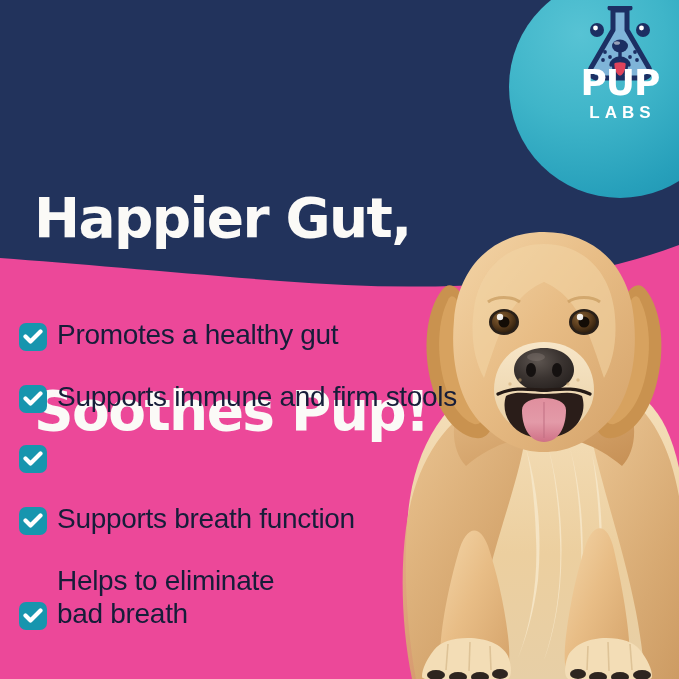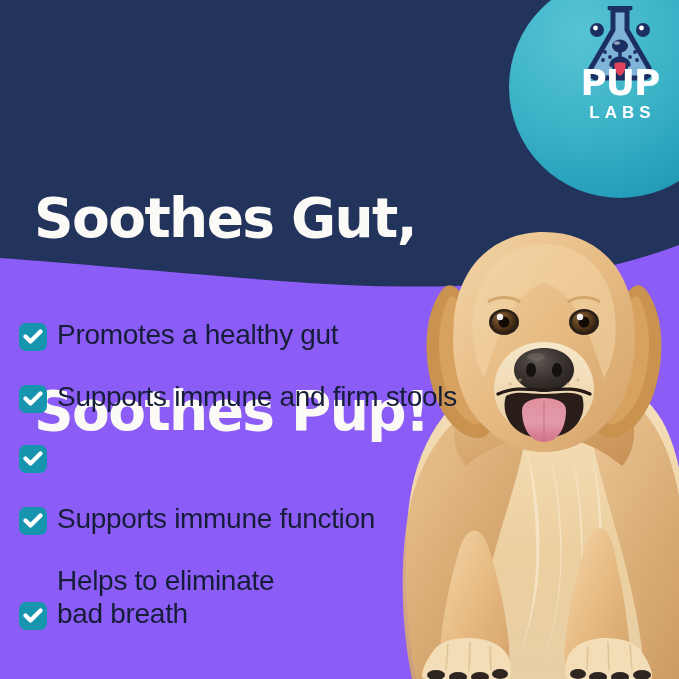--- a/index.html
+++ b/index.html
@@ -4,21 +4,21 @@
 <style>
   * { margin:0; padding:0; box-sizing:border-box; }
   html, body {
     width:679px; height:679px;
     font-family:"Liberation Sans", sans-serif;
     overflow:hidden;
   }
   #ad-card {
     position:relative;
     width:679px; height:679px;
-    background:#8b5cf6;
+    background:#ec4899;
     overflow:hidden;
   }
 
   
   #header-panel {
     position:absolute; left:0; top:0;
     width:679px; height:300px;
     z-index:2;
     pointer-events:none;
   }
@@ -294,21 +294,21 @@
               <circle cx="60" cy="54" r="1.9"></circle>
           </g>
         </svg>
       </span>
       <span id="pup-wordmark">PUP</span>
       <span id="labs-wordmark">LABS</span>
     </div>
   </div>
 
   <h1 id="headline">
-    <span class="hl-line">Soothes Gut,</span>
+    <span class="hl-line">Happier Gut,</span>
     <span class="hl-line">Soothes Pup!</span>
   </h1>
 
   <ul id="benefits-list">
     <li class="benefit-row">
       <span class="check-box">
         <svg width="20" height="18" viewBox="0 0 20 18">
             <path d="M2.5 8.5 L7.5 13.5 L17.5 3.5" stroke="#ffffff" stroke-width="4.2" fill="none" stroke-linecap="round" stroke-linejoin="round"></path>
           </svg>
       </span>
@@ -328,21 +328,21 @@
             <path d="M2.5 8.5 L7.5 13.5 L17.5 3.5" stroke="#ffffff" stroke-width="4.2" fill="none" stroke-linecap="round" stroke-linejoin="round"></path>
           </svg>
       </span>
     </li>
     <li class="benefit-row">
       <span class="check-box">
         <svg width="20" height="18" viewBox="0 0 20 18">
             <path d="M2.5 8.5 L7.5 13.5 L17.5 3.5" stroke="#ffffff" stroke-width="4.2" fill="none" stroke-linecap="round" stroke-linejoin="round"></path>
           </svg>
       </span>
-      <span class="benefit-text">Supports immune function</span>
+      <span class="benefit-text">Supports breath function</span>
     </li>
     <li class="benefit-row">
       <span class="check-box">
         <svg width="20" height="18" viewBox="0 0 20 18">
             <path d="M2.5 8.5 L7.5 13.5 L17.5 3.5" stroke="#ffffff" stroke-width="4.2" fill="none" stroke-linecap="round" stroke-linejoin="round"></path>
           </svg>
       </span>
       <span class="benefit-text">Helps to eliminate
 bad breath</span>
     </li>

